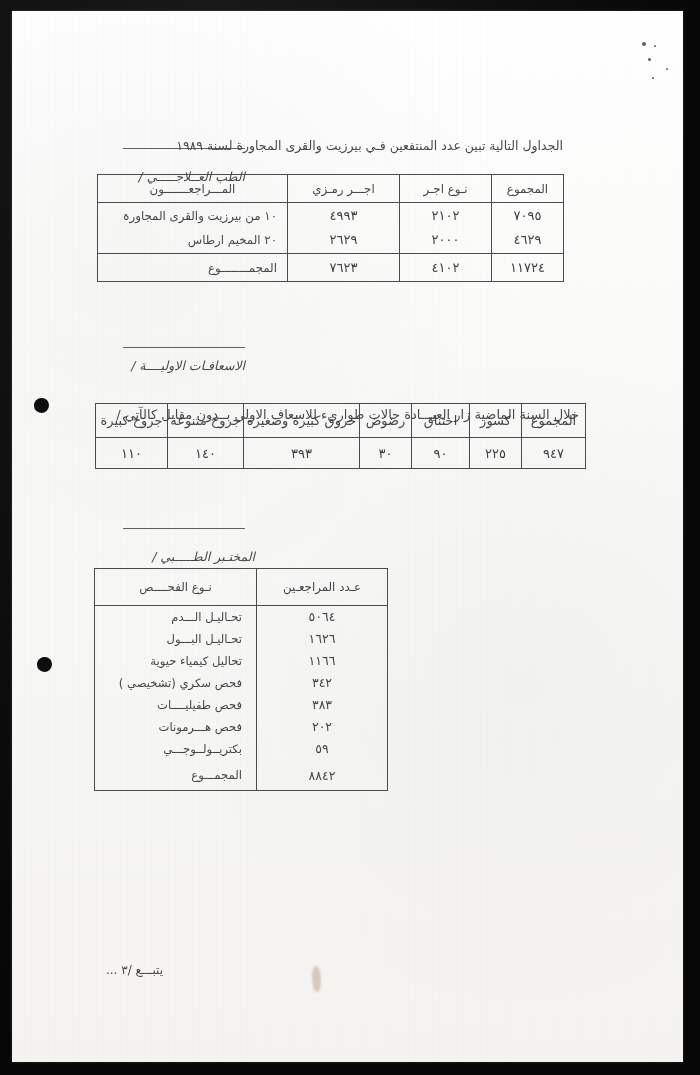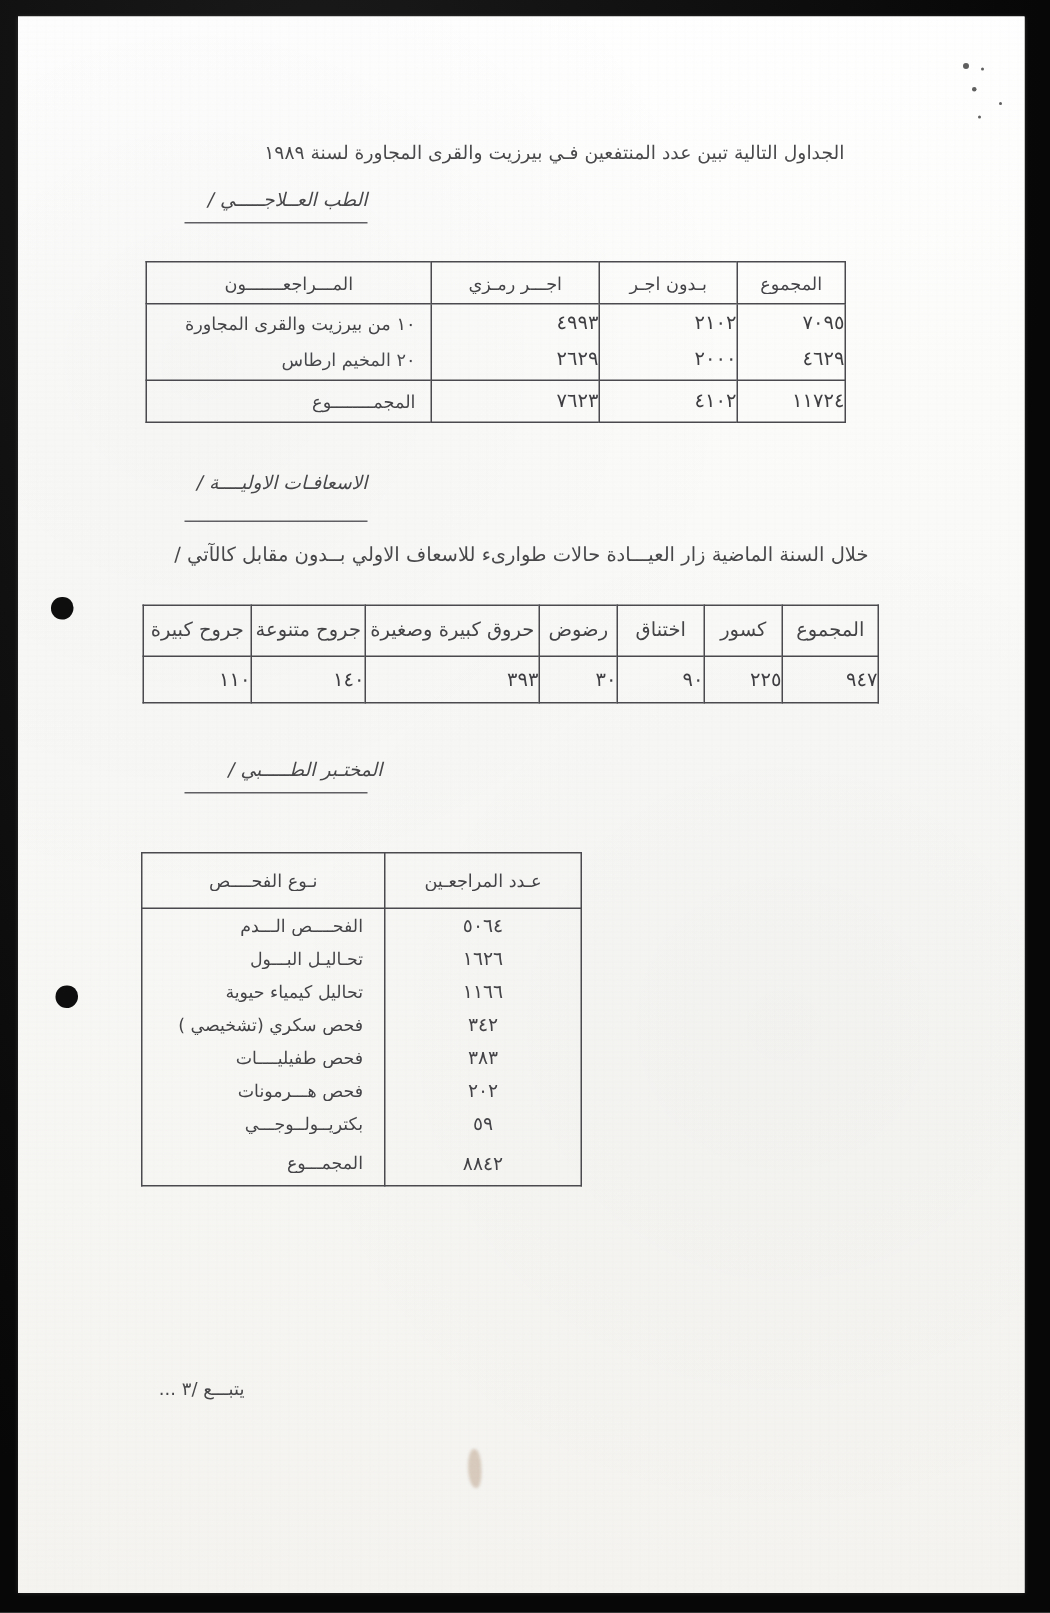--- a/index.html
+++ b/index.html
@@ -50,20 +50,21 @@
       repeating-linear-gradient(90deg, rgba(0,0,0,0.010) 0px, rgba(0,0,0,0) 3px, rgba(0,0,0,0) 6px);
   }
 
   
   .ink {
     position: absolute;
     color: #37373a;
     font-family: "DejaVu Sans", "Liberation Sans", sans-serif;
     white-space: nowrap;
     line-height: 1.25;
+    margin-top: 44px;
   }
 
   
   .typed {
     color: #3a3a3d;
     letter-spacing: 0.4px;
     opacity: 0.92;
   }
   
   .hand {
@@ -124,21 +125,20 @@
     height: 26px;
   }
   .doc-table .hdr-cell {
     font-size: 11.8px;
     letter-spacing: 0.6px;
     height: 34px;
   }
   .doc-table .num {
     font-size: 13px;
     letter-spacing: 1px;
-    text-align: right;
   }
   .doc-table .lbl-right {
     text-align: right;
     padding-right: 10px;
     font-size: 11.8px;
   }
 
   
   #table-clinical { top: 163px; right: 119px; width: 466px; }
   #table-clinical td { height: 27px; }
@@ -216,21 +216,21 @@
   <table class="doc-table" id="table-clinical">
     <colgroup>
       <col style="width:72px">
         <col style="width:92px">
       <col style="width:112px">
         <col style="width:190px">
     </colgroup>
     <tbody>
       <tr>
         <td class="hdr-cell typed">المجموع</td>
-        <td class="hdr-cell typed">بـدون اجـر</td>
+        <td class="hdr-cell typed">نـوع اجـر</td>
         <td class="hdr-cell typed">اجـــر رمـزي</td>
         <td class="hdr-cell typed">المـــراجعـــــــون</td>
       </tr>
       <tr class="first-body">
         <td class="stack-cell num hand">
           <span class="line">٧٠٩٥</span>
           <span class="line">٤٦٢٩</span>
         </td>
         <td class="stack-cell num hand">
           <span class="line">٢١٠٢</span>
@@ -300,21 +300,21 @@
         <col style="width:162px">
       </colgroup>
     <tbody>
       <tr>
         <td class="hdr-cell typed">عـدد المراجعـين</td>
         <td class="hdr-cell typed">نـوع الفحــــص</td>
       </tr>
 
       <tr class="body-row first-body">
         <td class="test-count typed">٥٠٦٤</td>
-        <td class="test-name typed">الفحــــص الـــدم</td>
+        <td class="test-name typed">تحـاليـل الـــدم</td>
       </tr>
       <tr class="body-row">
         <td class="test-count typed">١٦٢٦</td>
         <td class="test-name typed">تحـاليـل البـــول</td>
       </tr>
       <tr class="body-row">
         <td class="test-count typed">١١٦٦</td>
         <td class="test-name typed">تحاليل كيمياء حيوية</td>
       </tr>
       <tr class="body-row">

